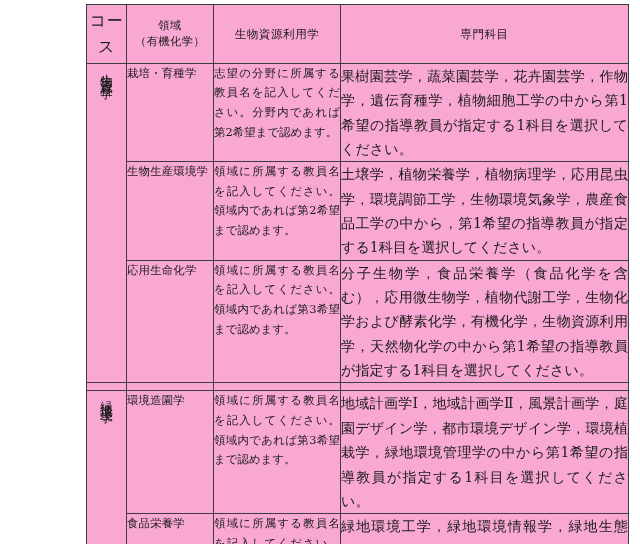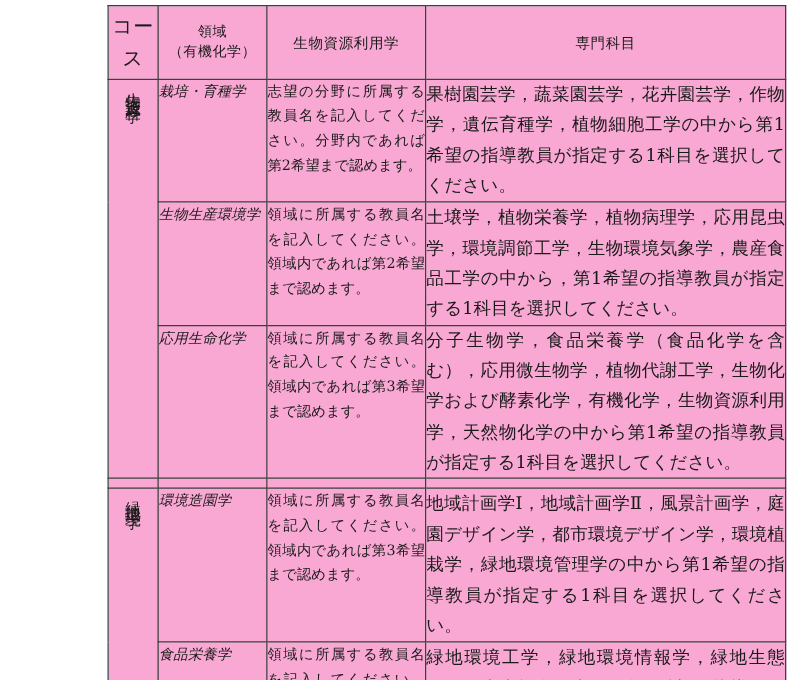--- a/index.html
+++ b/index.html
@@ -68,21 +68,20 @@
     line-height: 1.92;
     letter-spacing: 2.5px;
     font-size: 12.4px;
     white-space: nowrap;
   }
   td.cell-area {
     padding: 7px 4px 7px 7px;
     font-size: 11.4px;
     letter-spacing: 0.2px;
     white-space: nowrap;
-    font-style: italic;
   }
   td.cell-advisor {
     padding: 7px 6px 7px 6px;
     font-size: 11.4px;
     text-align: justify;
     text-justify: inter-character;
     letter-spacing: 0.1px;
     line-height: 1.72;
   }
   td.cell-subjects {

